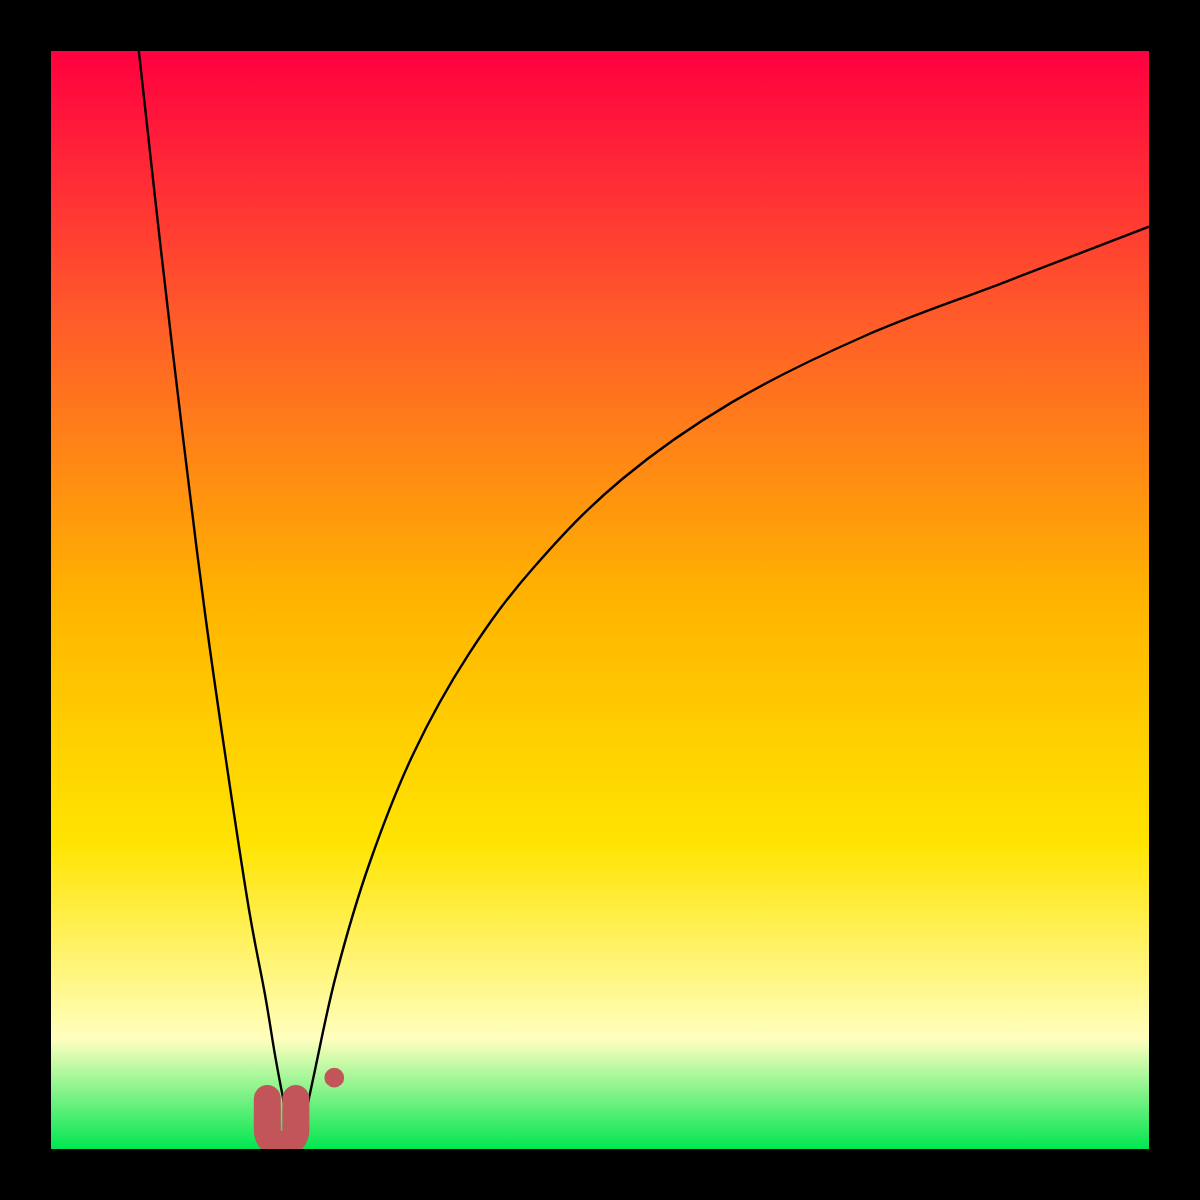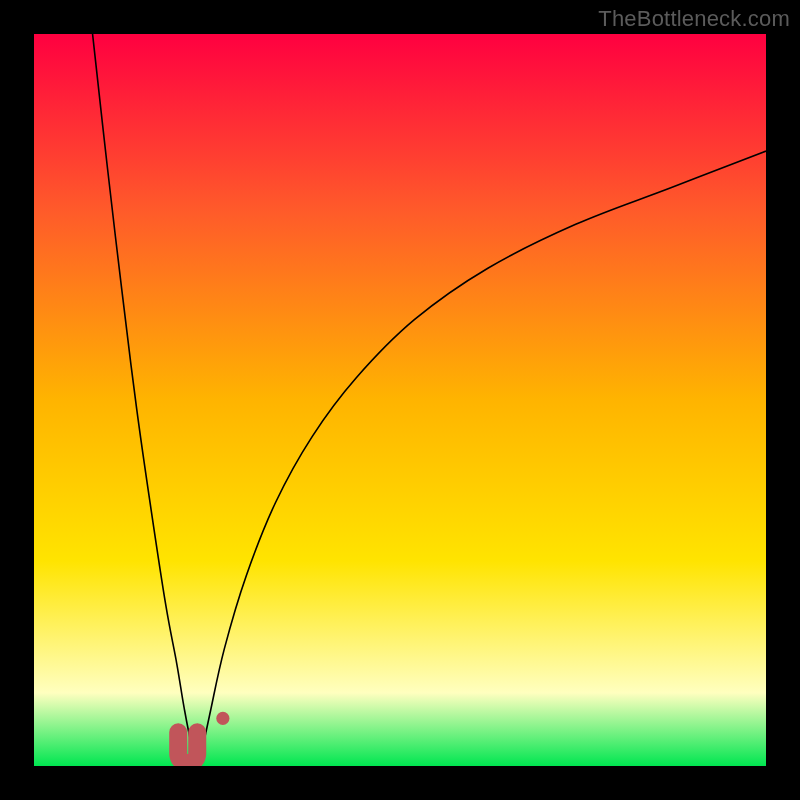--- a/index.html
+++ b/index.html
@@ -56,21 +56,20 @@
     stroke: #c1555a;
     stroke-width: 18;
     stroke-linecap: round;
     stroke-linejoin: round;
   }
 </style>
 </head>
 <body>
 
 <div class="outer">
-  <div class="watermark">TheBottleneck.com</div>
   <div class="plot" id="plot" style="background: linear-gradient(rgb(255, 0, 64) 0%, rgb(255, 90, 42) 24%, rgb(255, 180, 0) 50%, rgb(255, 228, 0) 72%, rgb(255, 255, 191) 90%, rgb(0, 230, 80) 100%);">
     <svg class="curves" id="svg" viewBox="0 0 732 732" preserveAspectRatio="none">
         <path d="M 58.56 0 C 61.1952 23.7168, 67.92960000000001 85.64399999999999, 73.2 131.76 C 78.4704 177.87599999999998, 82.56960000000001 212.7192, 87.84 256.2 C 93.1104 299.6808, 97.20960000000001 333.792, 102.48 373.32 C 107.7504 412.848, 111.84960000000001 440.2248, 117.12 475.8 C 122.3904 511.3752, 127.1484 543.2904000000001, 131.76 570.96 C 136.3716 598.6296, 139.446 611.0735999999999, 142.74 629.52 C 146.03400000000002 647.9664, 147.4248 658.9464, 150.06 673.44 C 152.6952 687.9336000000001, 154.7448 699.4992, 157.38 710.04 C 160.0152 720.5808, 163.38240000000002 728.0472, 164.70000000000002 732" class="curve-path" style="stroke: rgb(0, 0, 0);"></path>
         <path d="M 164.70000000000002 732 C 166.6764 722.7768, 171.0684 701.8416, 175.68 680.76 C 180.29160000000002 659.6784, 183.732 639.9144, 190.32 614.88 C 196.908 589.8456, 203.05679999999998 568.032, 212.27999999999997 541.6800000000001 C 221.50319999999996 515.3280000000001, 229.70159999999998 493.5144, 241.56 468.48 C 253.41840000000002 443.4456, 263.6664 424.9992, 278.16 402.59999999999997 C 292.65360000000004 380.20079999999996, 303.6336 365.12159999999994, 322.08 344.03999999999996 C 340.52639999999997 322.9584, 356.9232 305.244, 380.64 285.48 C 404.35679999999996 265.716, 424.8528 251.36879999999994, 453.84 234.23999999999995 C 482.82719999999995 217.11119999999997, 508.73999999999995 204.81360000000004, 541.68 190.32000000000005 C 574.62 175.82640000000006, 602.5824 166.89600000000004, 636.84 153.72000000000003 C 671.0976 140.544, 714.8712 123.70800000000001, 732 117.12" class="curve-path" style="stroke: rgb(0, 0, 0);"></path>
         <path d="M 144.204 698.3280000000001 L 144.204 719.556 A 9.516 9.516 0 0 0 163.236 719.556 L 163.236 698.3280000000001" class="u-shape" style="stroke: rgb(193, 85, 90);"></path>
         <circle cx="188.856" cy="684.42" r="6.588000000000001" class="dot" style="fill: rgb(193, 85, 90);"></circle>
       </svg>
   </div>
 </div>
 

